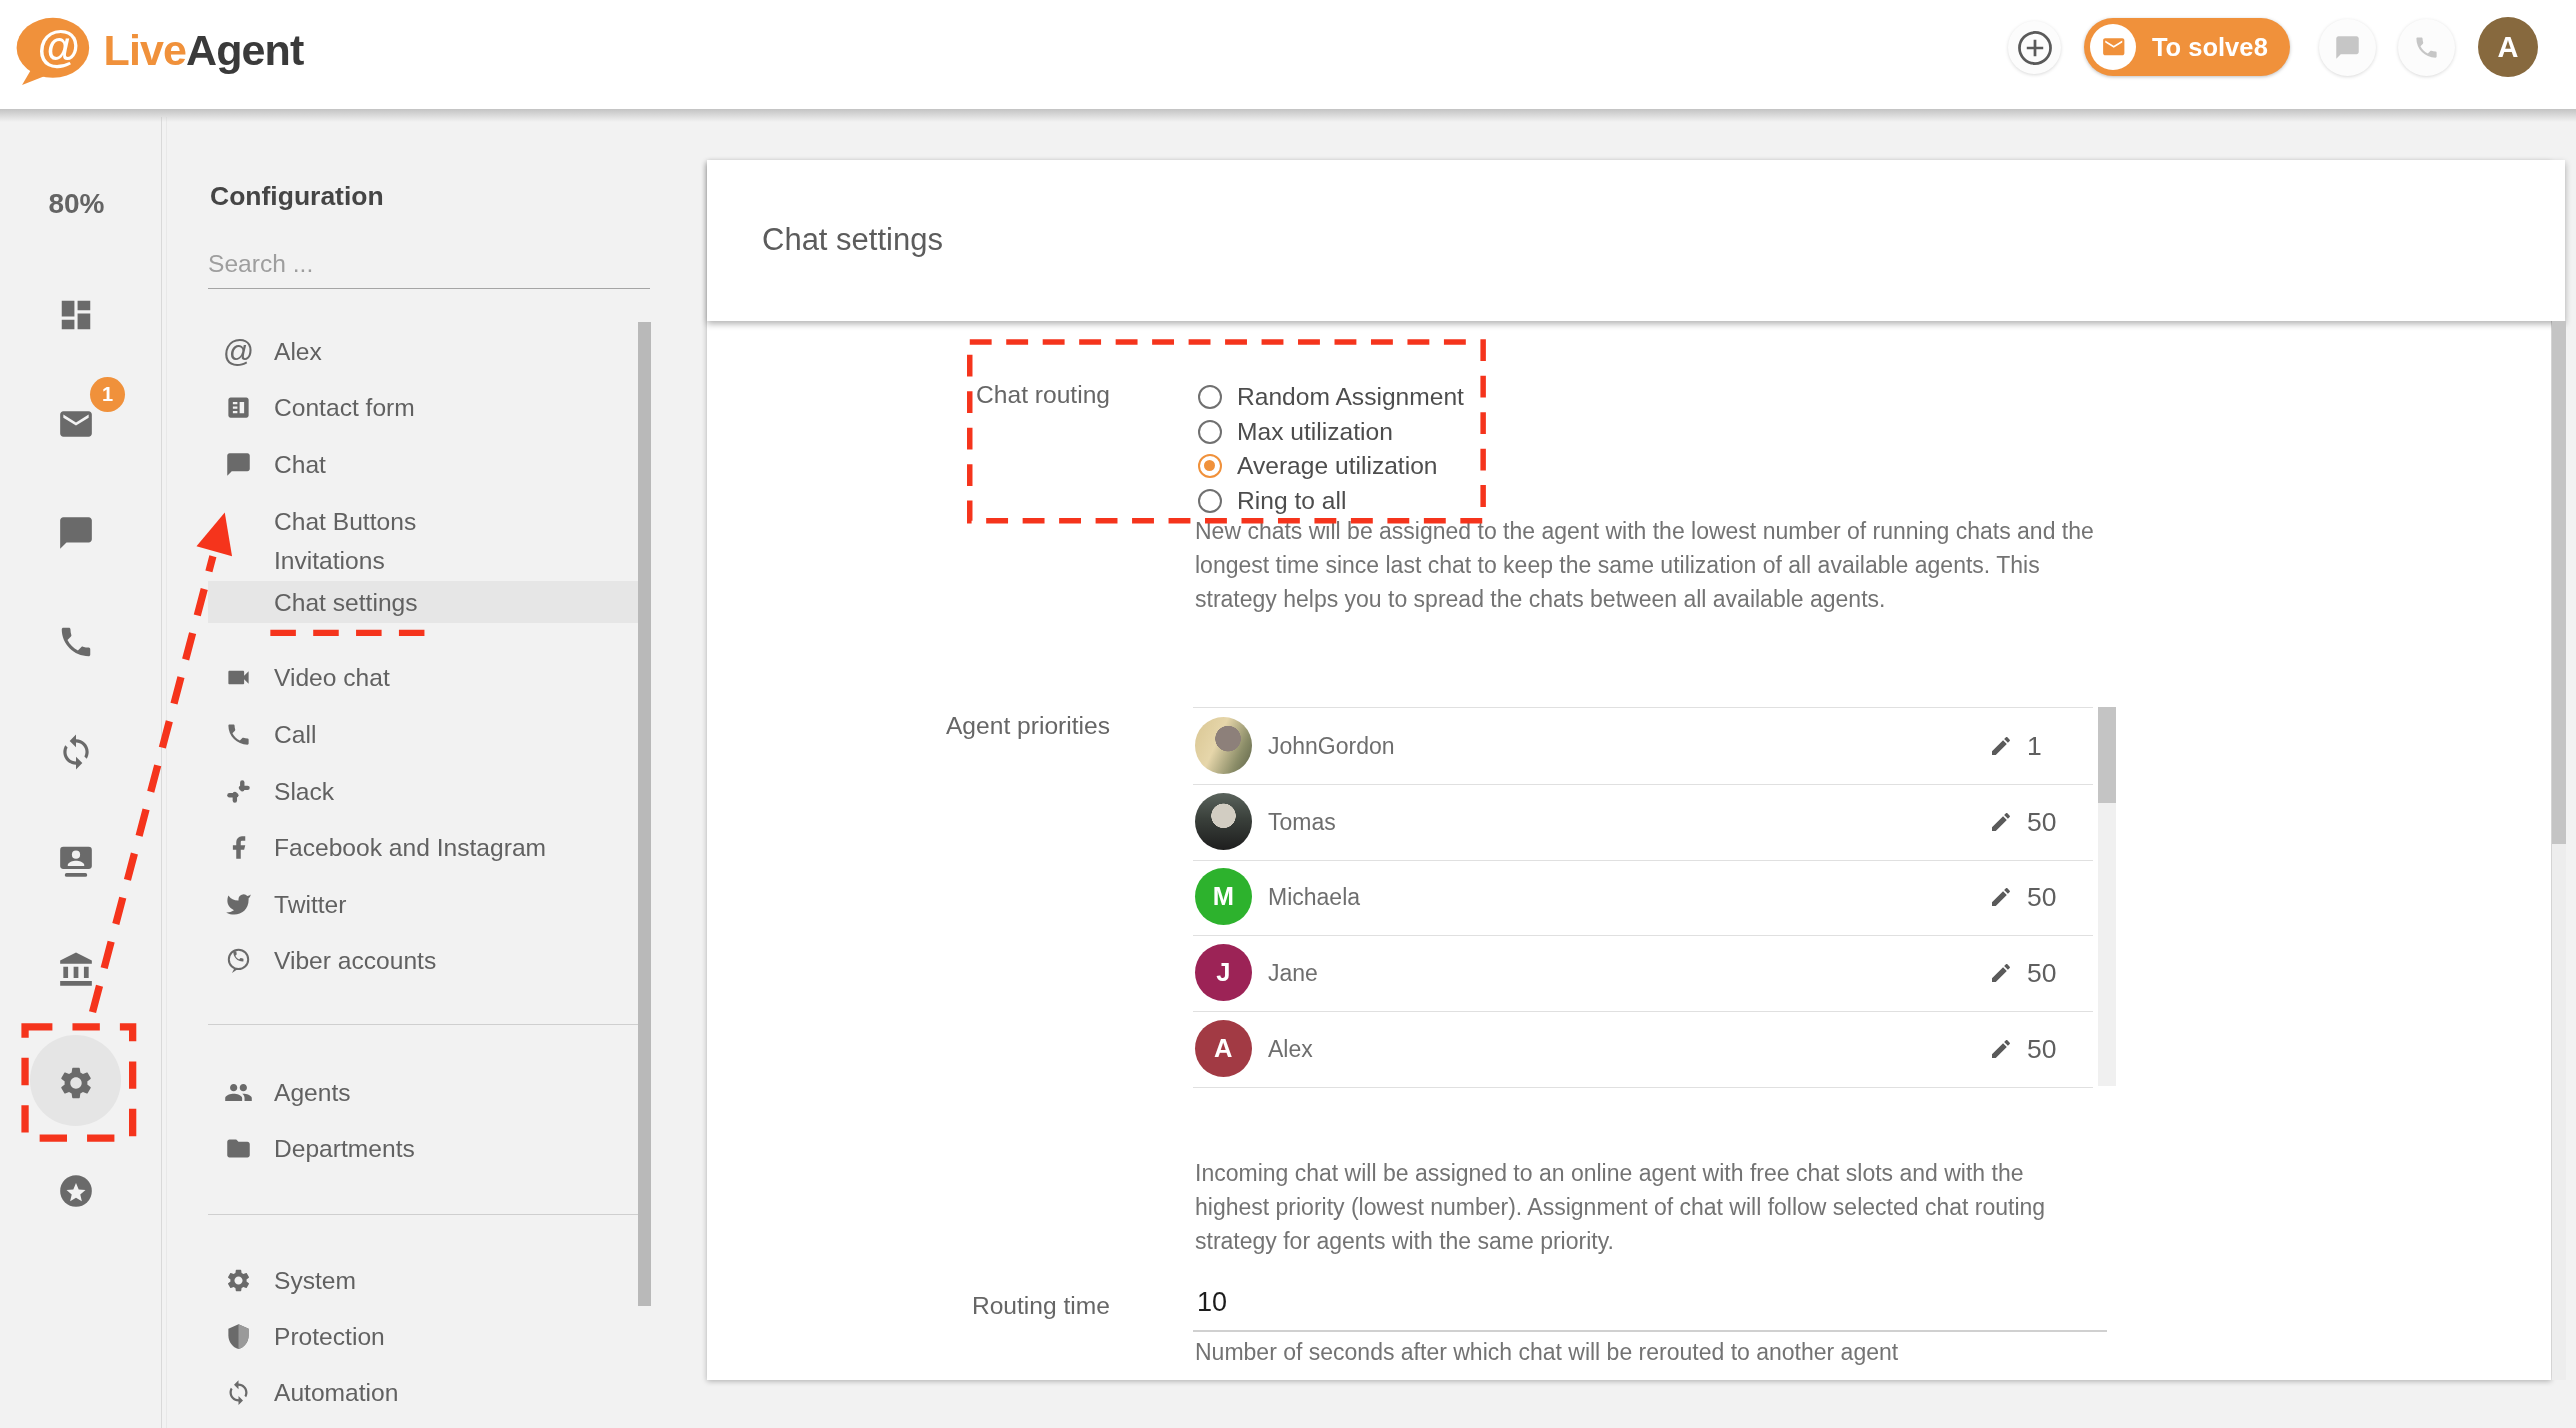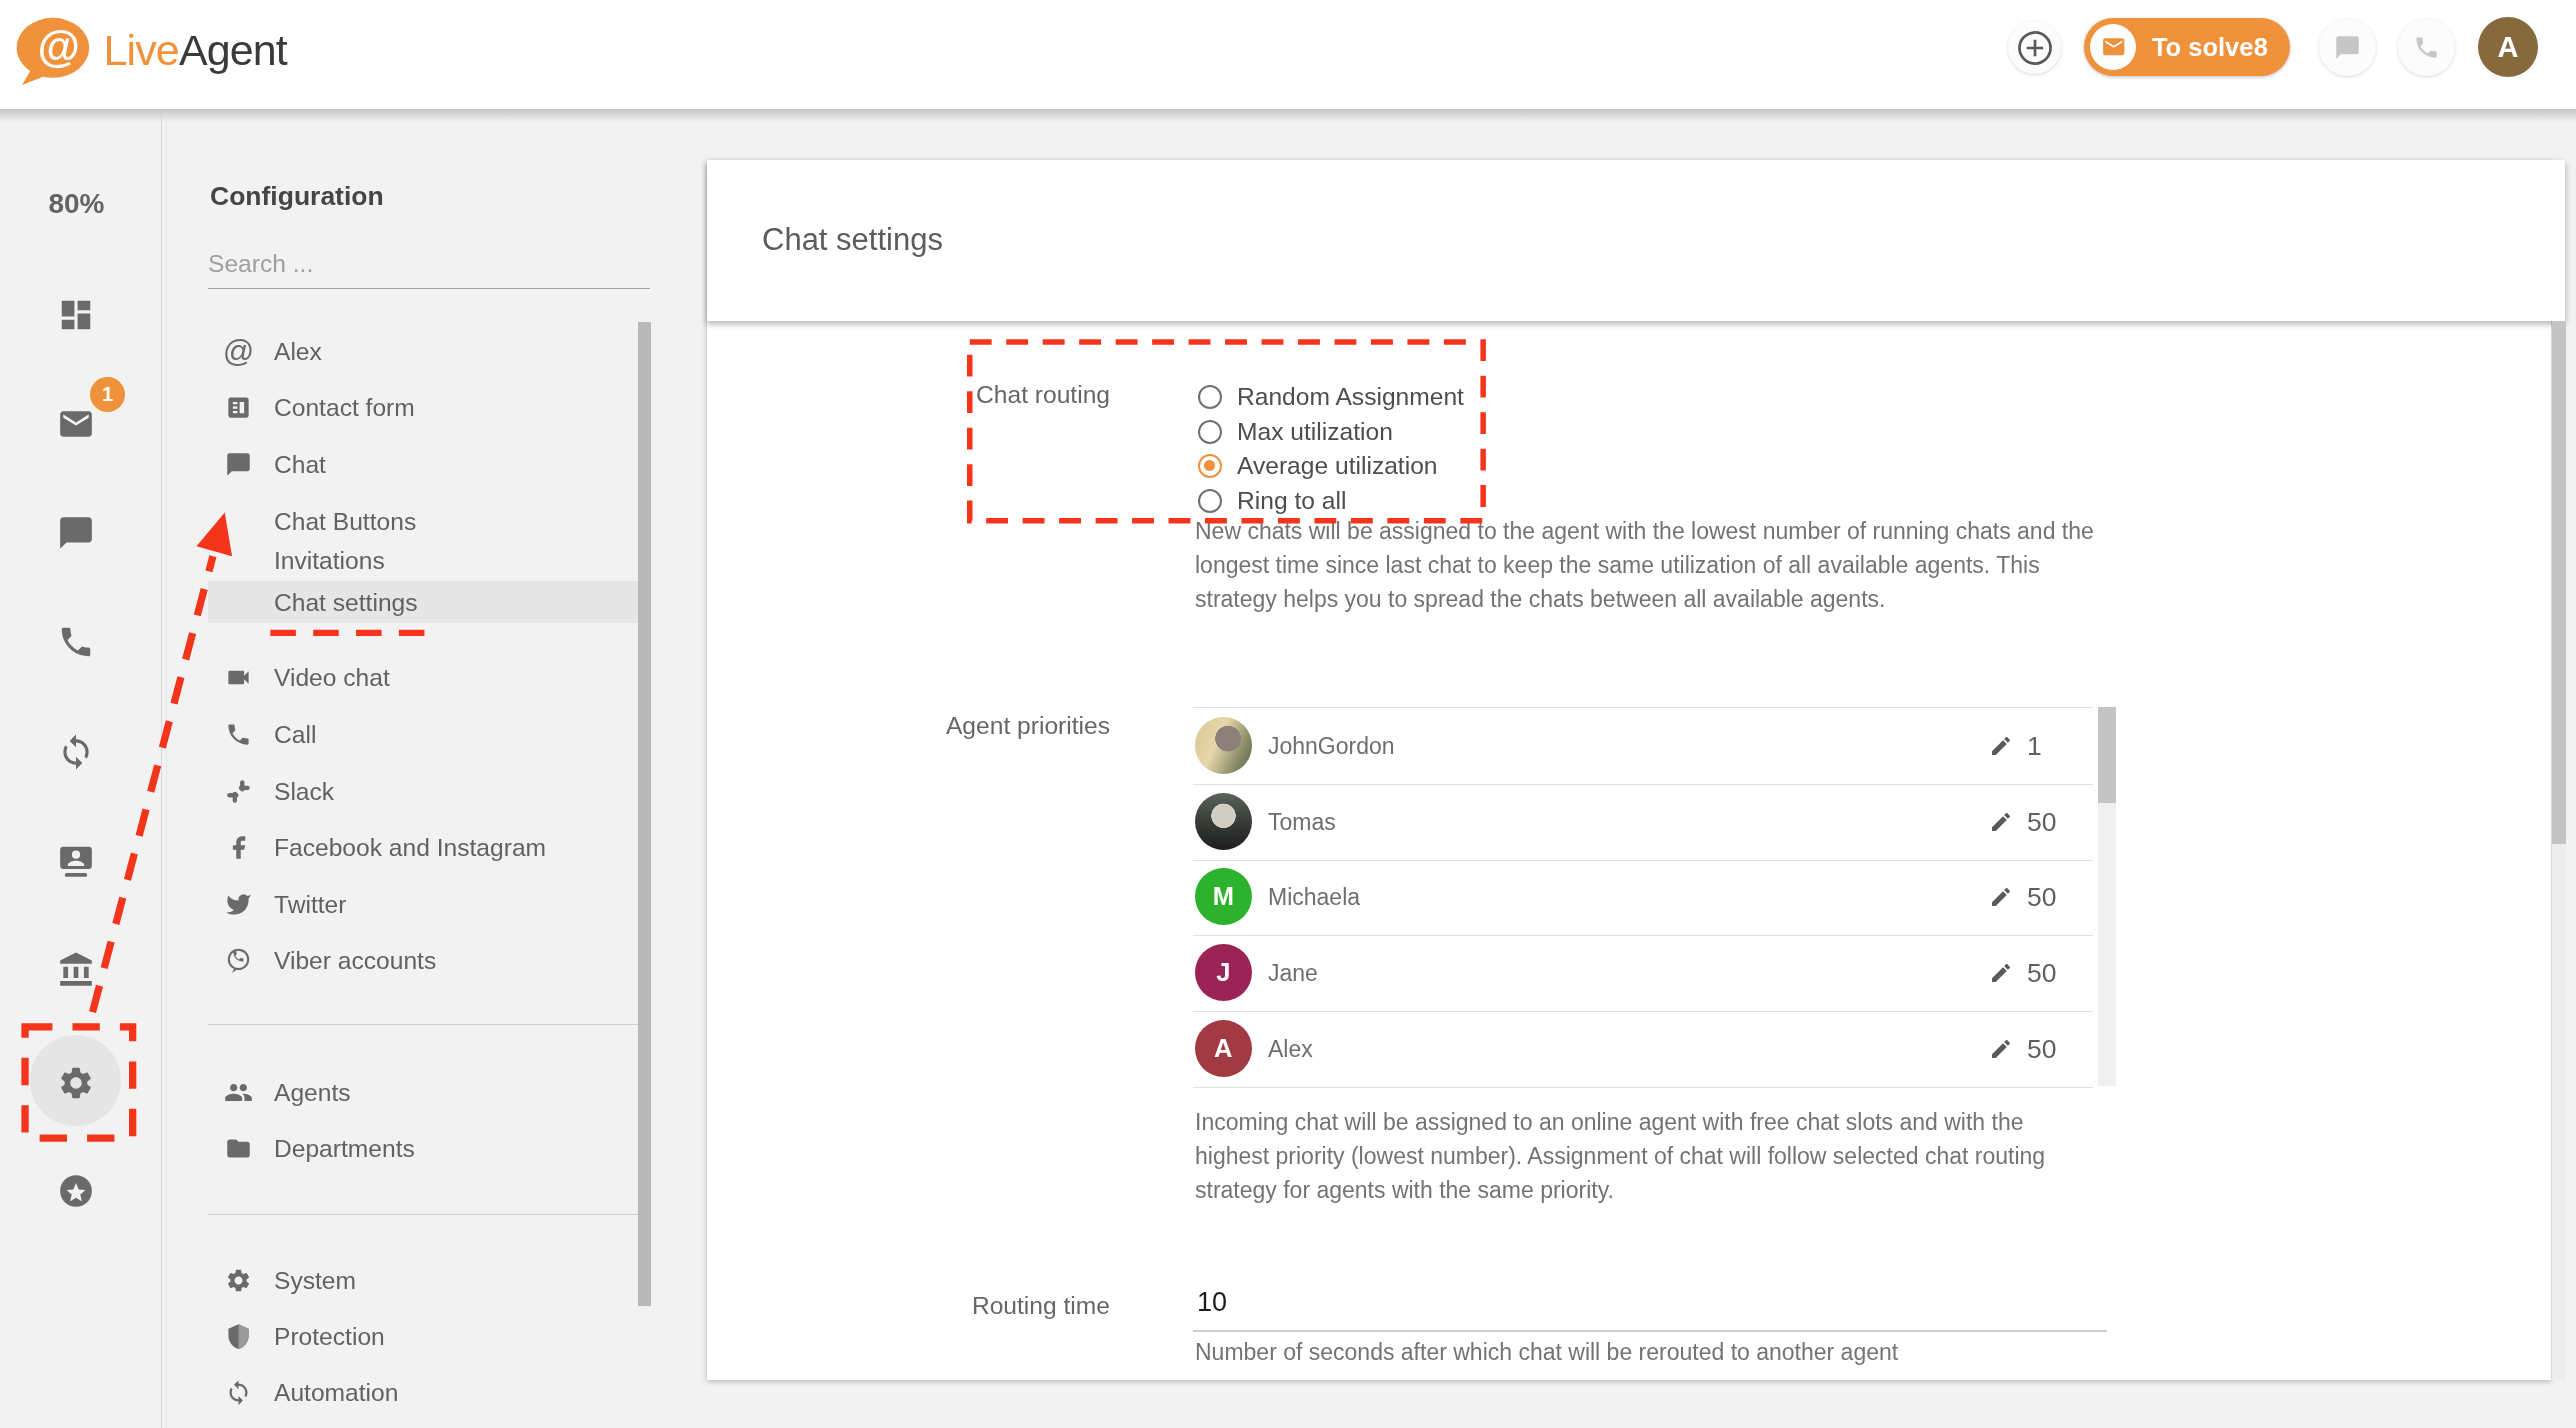--- a/index.html
+++ b/index.html
@@ -9,21 +9,21 @@
     -webkit-font-smoothing:antialiased;
   }
   .abs{position:absolute}
   svg{display:block}
 
   
   .topbar{left:0;top:0;width:2576px;height:109px;background:#fff;z-index:30}
   .topbar-shadow{left:0;top:109px;width:2576px;height:12.8px;z-index:29;
     background:linear-gradient(#c3c3c3,rgba(195,195,195,0));}
   .brand{left:12.8px;top:14.6px;display:flex;align-items:center;cursor:pointer}
-  .brand-text{font-size:43px;font-weight:400;letter-spacing:-0.9px;margin-left:12.8px}
+  .brand-text{font-size:43px;font-weight:700;letter-spacing:-0.9px;margin-left:12.8px}
   .brand-live{color:#f0913b}
   .brand-agent{color:#3a3a3a}
   .round-btn{border-radius:50%;background:#fcfcfc;box-shadow:0 0.9px 3.6px rgba(0,0,0,.15);
     display:flex;align-items:center;justify-content:center;cursor:pointer}
   .tosolve-pill{left:2084px;top:18px;width:206px;height:58px;border-radius:29px;
     background:#f0913b;box-shadow:0 0.9px 3.6px rgba(0,0,0,.25);display:flex;align-items:center;cursor:pointer}
   .tosolve-circle{width:46px;height:46px;border-radius:50%;background:#fff;margin-left:6.4px;
     display:flex;align-items:center;justify-content:center}
   .tosolve-label{color:#fff;font-size:25.5px;font-weight:700;margin-left:15.5px}
   .tosolve-count{color:#fff;font-size:25.5px;font-weight:700;margin-left:auto;margin-right:22px}
@@ -441,21 +441,21 @@
           <path d="M3 17.25V21h3.75L17.81 9.94l-3.75-3.75L3 17.25zM20.71 7.04c.39-.39.39-1.02 0-1.41l-2.34-2.34c-.39-.39-1.02-.39-1.41 0l-1.83 1.83 3.75 3.75 1.83-1.83z"></path>
         </svg>
     </span>
     <span class="agent-priority">50</span>
   </div>
 </div>
 <div class="abs list-scroll">
   <div class="list-scroll-thumb"></div>
 </div>
 
-<div class="abs desc" style="left:1195px;top:1105px;width:876px">Incoming chat will be assigned to an online agent with free chat slots and with the highest priority (lowest number). Assignment of chat will follow selected chat routing strategy for agents with the same priority.</div>
+<div class="abs desc" style="left:1195px;top:1156px;width:876px">Incoming chat will be assigned to an online agent with free chat slots and with the highest priority (lowest number). Assignment of chat will follow selected chat routing strategy for agents with the same priority.</div>
 
 <div class="abs form-label" style="left:836px;top:1292px">Routing time</div>
 <div class="abs rt-value">10</div>
 <div class="abs rt-line"></div>
 <div class="abs desc" style="left:1195px;top:1335px;width:1095px">Number of seconds after which chat will be rerouted to another agent</div>
 
 <div class="abs page-scroll">
   <div class="page-scroll-thumb"></div>
 </div>
 

